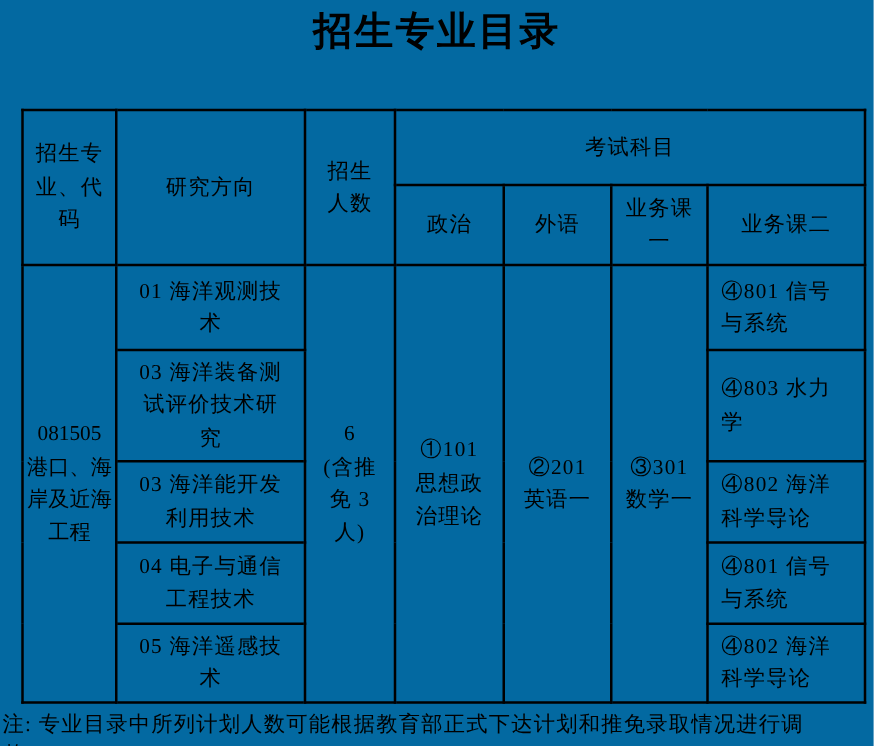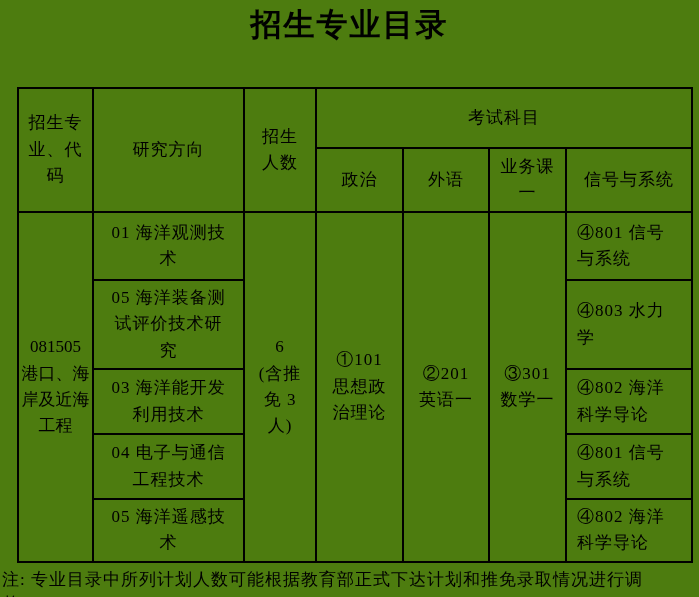--- a/index.html
+++ b/index.html
@@ -6,21 +6,21 @@
     margin: 0;
     padding: 0;
     background: #ffffff;
     color: #000000;
     font-family: "Liberation Serif", "DejaVu Serif", serif;
   }
   .page {
     position: relative;
     width: 699px;
     height: 597px;
-    background: #4d7c0f;
+    background: #0369a1;
     overflow: hidden;
   }
   .title {
     margin: 0;
     padding-top: 6px;
     text-align: center;
     font-family: "Liberation Sans", "DejaVu Sans", sans-serif;
     font-weight: 700;
     font-size: 31px;
     letter-spacing: 2px;
@@ -101,40 +101,40 @@
       <tr class="hr1">
         <th class="h-major" rowspan="2">招生专业、代码</th>
         <th rowspan="2">研究方向</th>
         <th class="h-quota" rowspan="2">招生人数</th>
         <th colspan="4">考试科目</th>
       </tr>
       <tr class="hr2">
         <th>政治</th>
         <th>外语</th>
         <th class="h-course1">业务课一</th>
-        <th>信号与系统</th>
+        <th>业务课二</th>
       </tr>
 
       <tr class="br1">
         <td class="cell-major" rowspan="5">
           <span class="blk">081505</span>
           <span class="blk">港口、海岸及近海工程</span>
         </td>
         <td class="cell-dir">01 海洋观测技术</td>
         <td class="cell-quota" rowspan="5">
           <span class="blk">6</span>
           <span class="blk">(含推免 3 人)</span>
         </td>
         <td class="cell-exam" rowspan="5">①101 思想政治理论</td>
         <td class="cell-exam" rowspan="5">②201 英语一</td>
         <td class="cell-course1" rowspan="5">③301 数学一</td>
         <td class="cell-c2">④801 信号与系统</td>
       </tr>
       <tr class="br2">
-        <td class="cell-dir">05 海洋装备测试评价技术研究</td>
+        <td class="cell-dir">03 海洋装备测试评价技术研究</td>
         <td class="cell-c2">④803 水力学</td>
       </tr>
       <tr class="br3">
         <td class="cell-dir">03 海洋能开发利用技术</td>
         <td class="cell-c2">④802 海洋科学导论</td>
       </tr>
       <tr class="br4">
         <td class="cell-dir">04 电子与通信工程技术</td>
         <td class="cell-c2">④801 信号与系统</td>
       </tr>

